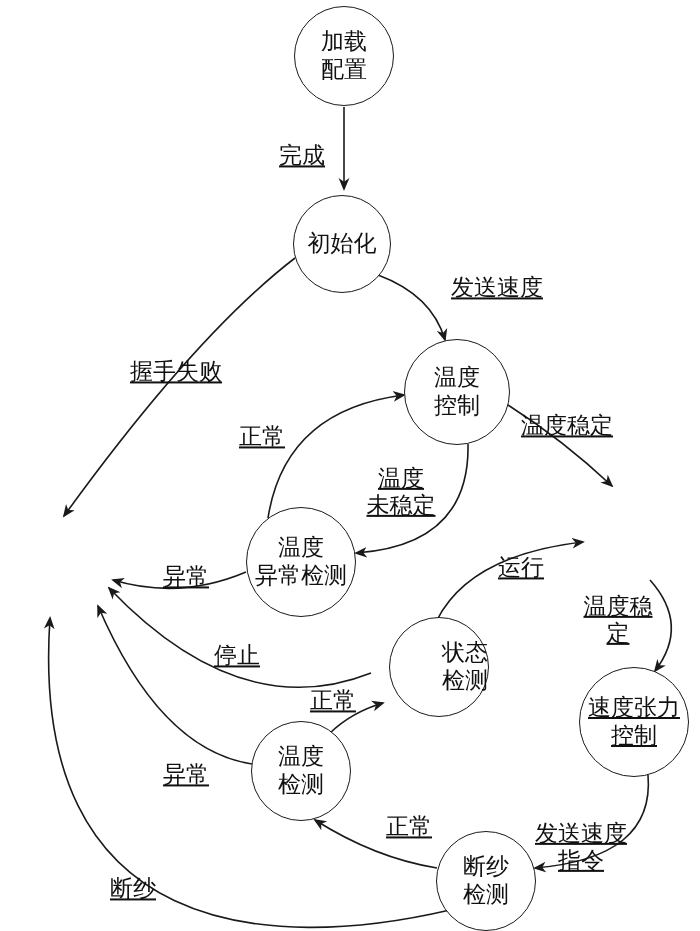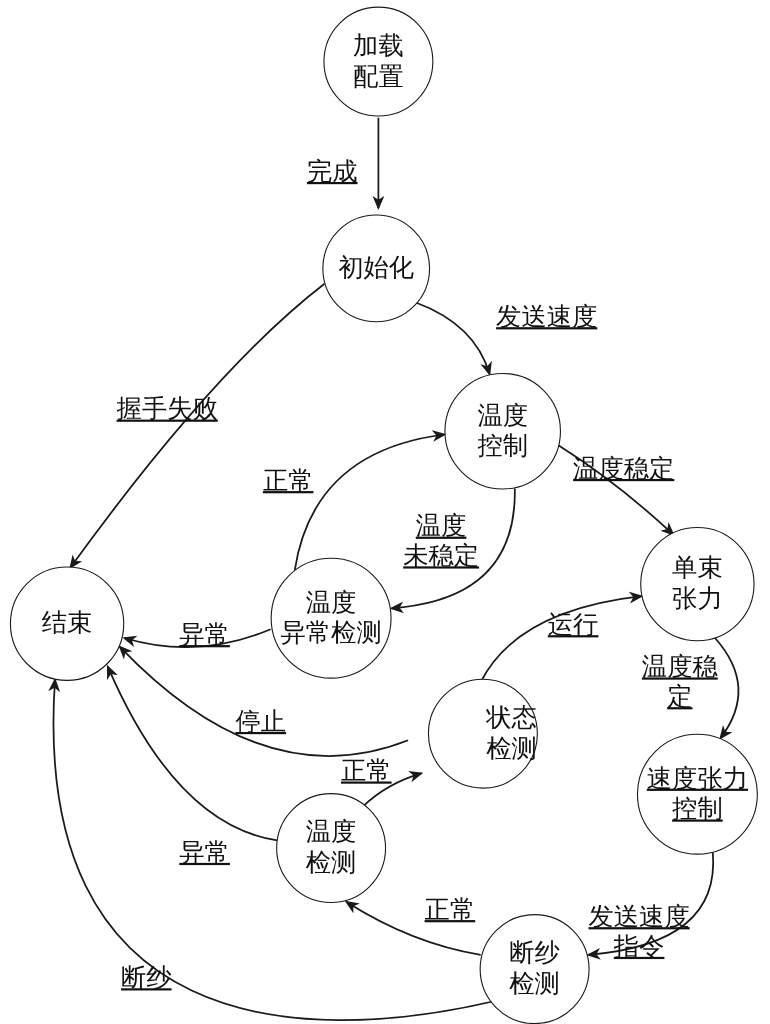--- a/index.html
+++ b/index.html
@@ -70,51 +70,44 @@
       <span>加载
 配置</span>
     </div>
   <div class="node" style="left:293px; top:195px; width:98px;  height:98px;">
       <span>初始化</span>
     </div>
   <div class="node" style="left:404px; top:339px; width:106px; height:106px;">
       <span>温度
 控制</span>
     </div>
-  <div class="node" style="left:582px; top:479px; width:104px; height:104px;">
-      <span>单束
-张力</span>
-    </div>
   <div class="node" style="left:246px; top:507px; width:110px; height:110px;">
       <span>温度
 异常检测</span>
-    </div>
-  <div class="node" style="left:9px;   top:515px; width:104px; height:104px;">
-      <span>结束</span>
     </div>
   <div class="node" style="left:389px; top:617px; width:100px; height:100px;justify-content:flex-end;">
       <span>状态
 检测</span>
     </div>
   <div class="node" style="left:579px; top:667px; width:110px; height:110px;text-decoration:underline;">
       <span>速度张力
 控制</span>
     </div>
   <div class="node" style="left:251px; top:721px; width:100px; height:100px;">
       <span>温度
 检测</span>
     </div>
   <div class="node" style="left:436px; top:831px; width:100px; height:100px;">
       <span>断纱
 检测</span>
     </div>
 
   <div class="edge-label" style="left:302px; top:156px;">完成</div>
   <div class="edge-label" style="left:497px; top:288px;">发送速度</div>
-  <div class="edge-label" style="left:152px; top:372px;">握手失败</div>
+  <div class="edge-label" style="left:176px; top:372px;">握手失败</div>
   <div class="edge-label" style="left:567px; top:426px;">温度稳定</div>
   <div class="edge-label" style="left:401px; top:492px;">温度
 未稳定</div>
   <div class="edge-label" style="left:262px; top:437px;">正常</div>
   <div class="edge-label" style="left:186px; top:577px;">异常</div>
   <div class="edge-label" style="left:618px; top:620px;">温度稳定</div>
   <div class="edge-label" style="left:521px; top:568px;">运行</div>
   <div class="edge-label" style="left:237px; top:656px;">停止</div>
   <div class="edge-label" style="left:333px; top:701px;">正常</div>
   <div class="edge-label" style="left:186px; top:775px;">异常</div>

